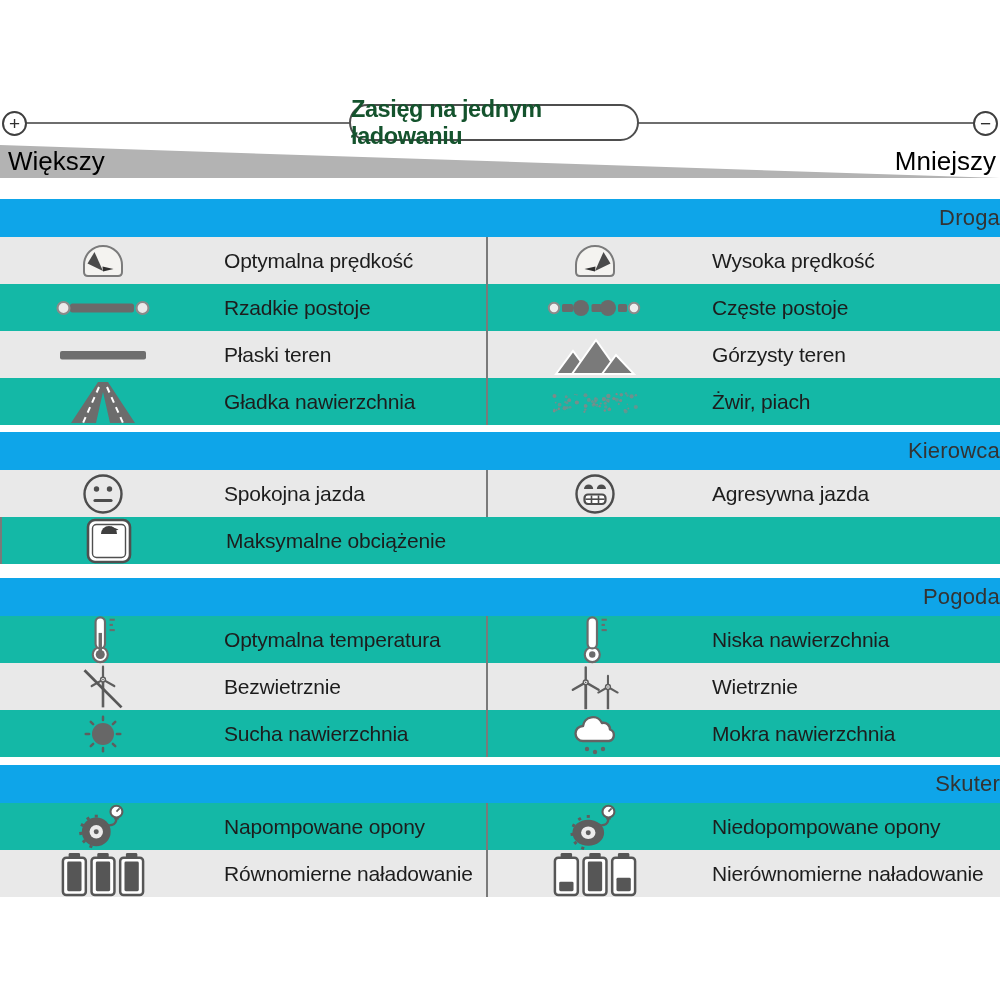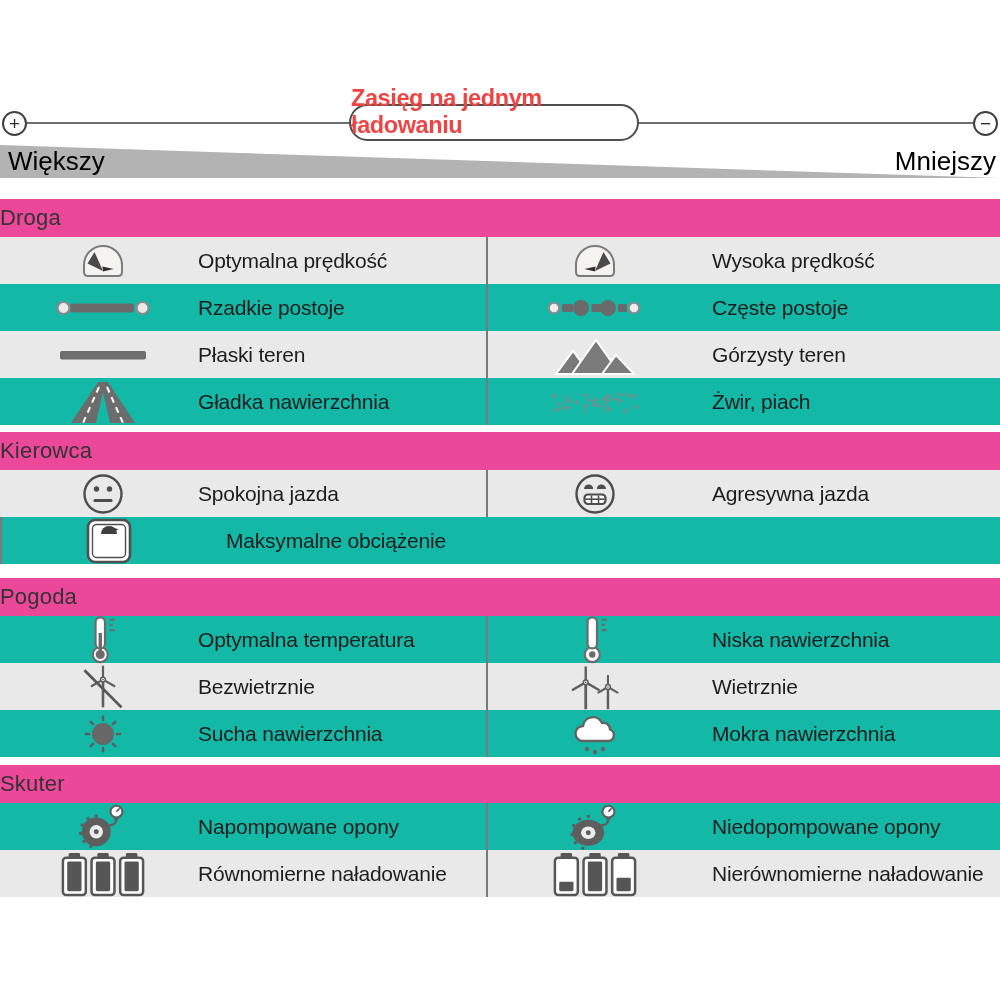--- a/index.html
+++ b/index.html
@@ -7,45 +7,45 @@
 
   
   .top-axis{position:absolute;top:0;left:0;width:1000px;height:199px;}
   .axis-line{position:absolute;top:122px;left:16px;right:16px;height:2px;background:#6e6e6e;}
   .axis-circle{position:absolute;top:111px;width:25px;height:25px;border:2px solid #3f3f3f;border-radius:50%;
     background:#fff;box-sizing:border-box;display:flex;align-items:center;justify-content:center;
     font-size:19px;line-height:1;color:#2f2f2f;z-index:3;}
   .axis-circle.plus{left:2px;}
   .axis-circle.minus{right:2px;}
   .axis-pill{position:absolute;left:349px;top:104px;width:290px;height:37px;border:2.5px solid #4e4e4e;
-    border-radius:20px;background:#fff;box-sizing:border-box;display:flex;align-items:flex-end;justify-content:center;
-    font-size:23.5px;font-weight:600;letter-spacing:-.4px;color:#ef4444;z-index:3;}
+    border-radius:20px;background:#fff;box-sizing:border-box;display:flex;align-items:center;justify-content:center;
+    font-size:23.5px;font-weight:600;letter-spacing:-.4px;color:#14532d;z-index:3;}
   .wedge-svg{position:absolute;top:144px;left:0;display:block;}
   .axis-end-label{position:absolute;top:146px;font-size:26px;font-weight:500;color:#000000;z-index:4;}
   .axis-end-label.bigger{left:8px;}
   .axis-end-label.smaller{right:4px;}
 
   
   .sections{position:absolute;top:199px;left:0;width:1000px;}
   .section{width:1000px;}
   .section-gap-a{margin-bottom:7px;}
   .section-gap-b{margin-bottom:14px;}
   .section-gap-c{margin-bottom:8px;}
-  .section-header{height:38px;background:#ec4899;display:flex;align-items:center;justify-content:flex-start;}
+  .section-header{height:38px;background:#0ea5e9;display:flex;align-items:center;justify-content:flex-end;}
   .section-title{font-size:22px;font-weight:500;color:#333;letter-spacing:.2px;}
   .row{display:flex;height:47px;background:#14b8a6;}
   .row.shaded{background:#e9e9e9;}
   .half{display:flex;align-items:center;box-sizing:border-box;height:47px;}
   .half.left{width:486px;}
   .half.right{width:436px;border-left:2px solid #7a7a7a;}
   .icon-cell{width:150px;display:flex;align-items:center;justify-content:center;overflow:visible;flex:none;}
   .half.left .icon-cell{margin-left:28px;}
   .half.right .icon-cell{margin-left:32px;}
   .factor-label{font-size:21px;color:#1d1d1d;letter-spacing:-.2px;white-space:nowrap;}
-  .half.left .factor-label{margin-left:20px;}
+  .half.left .factor-label{margin-left:46px;}
   .half.right .factor-label{margin-left:42px;}
   .icon-cell svg{display:block;}
 </style>
 </head>
 <body>
 
 <div class="top-axis">
   <div class="axis-line"></div>
   <div class="axis-circle plus">
       <span>+</span>

